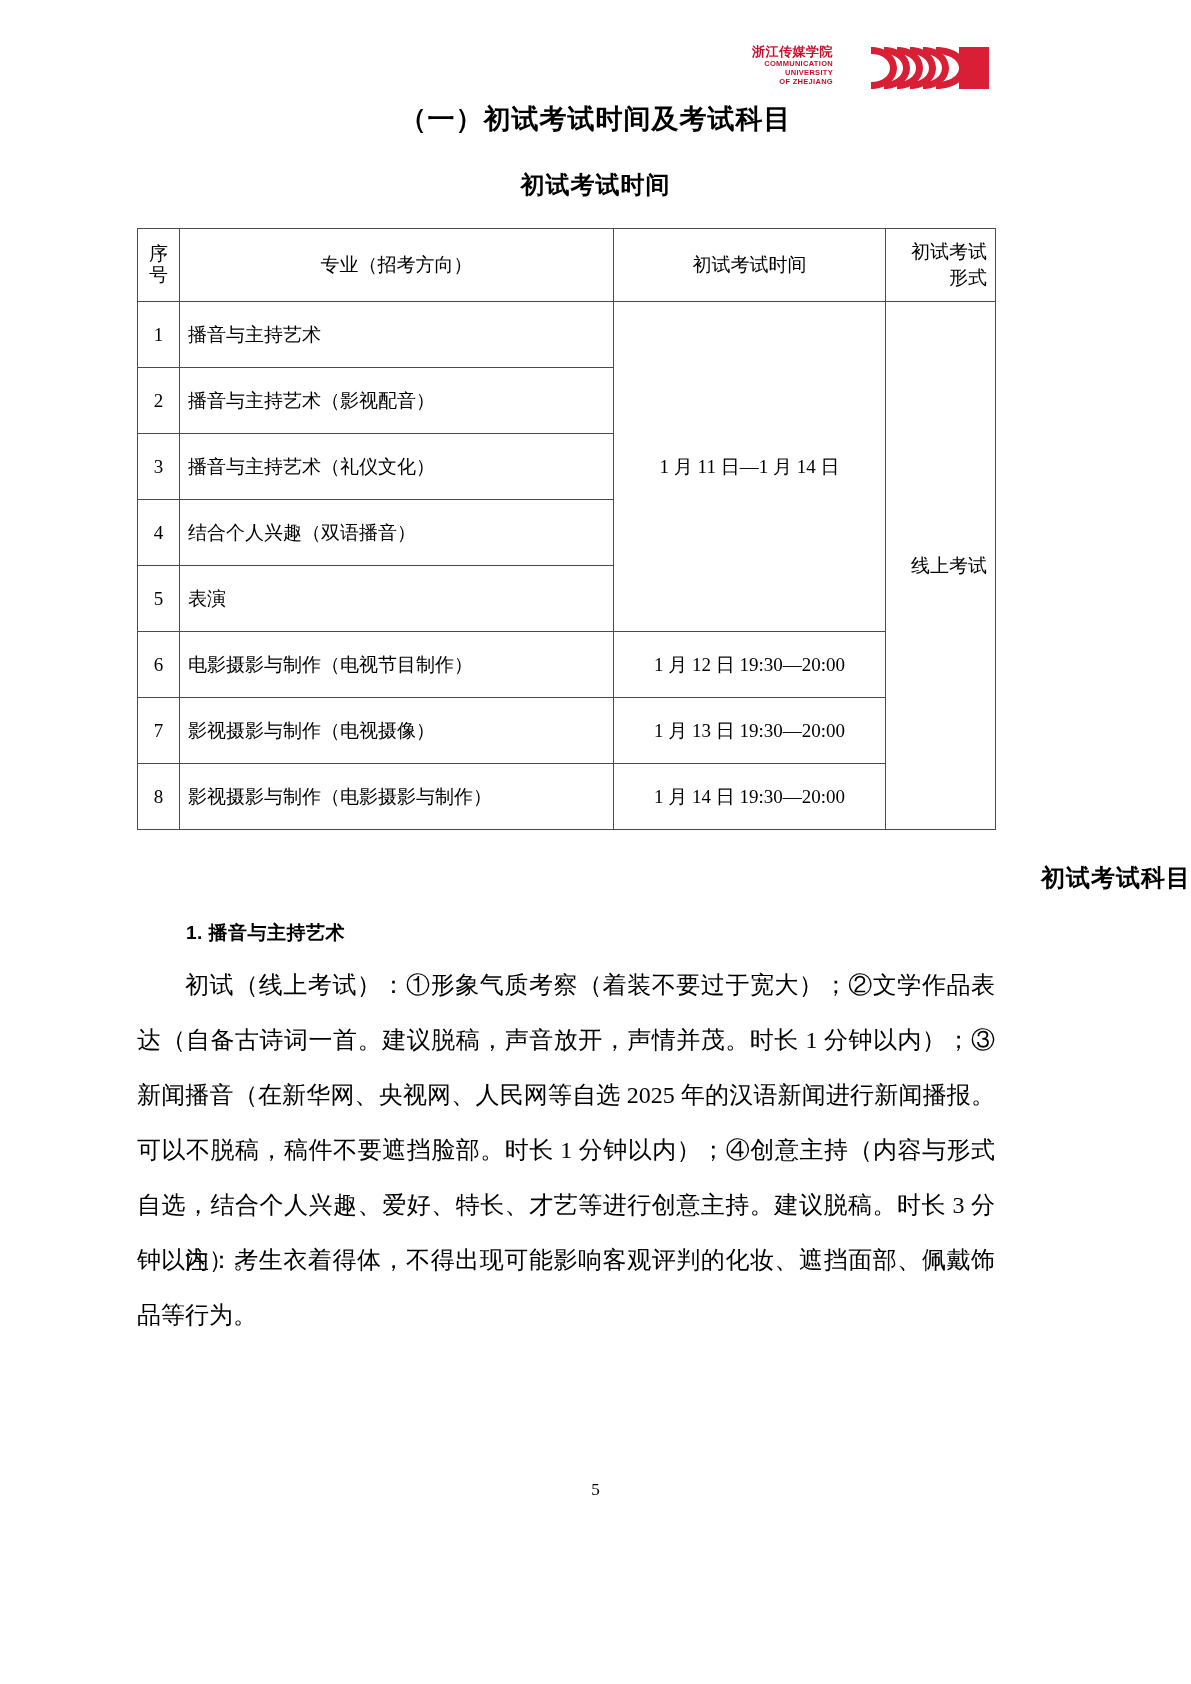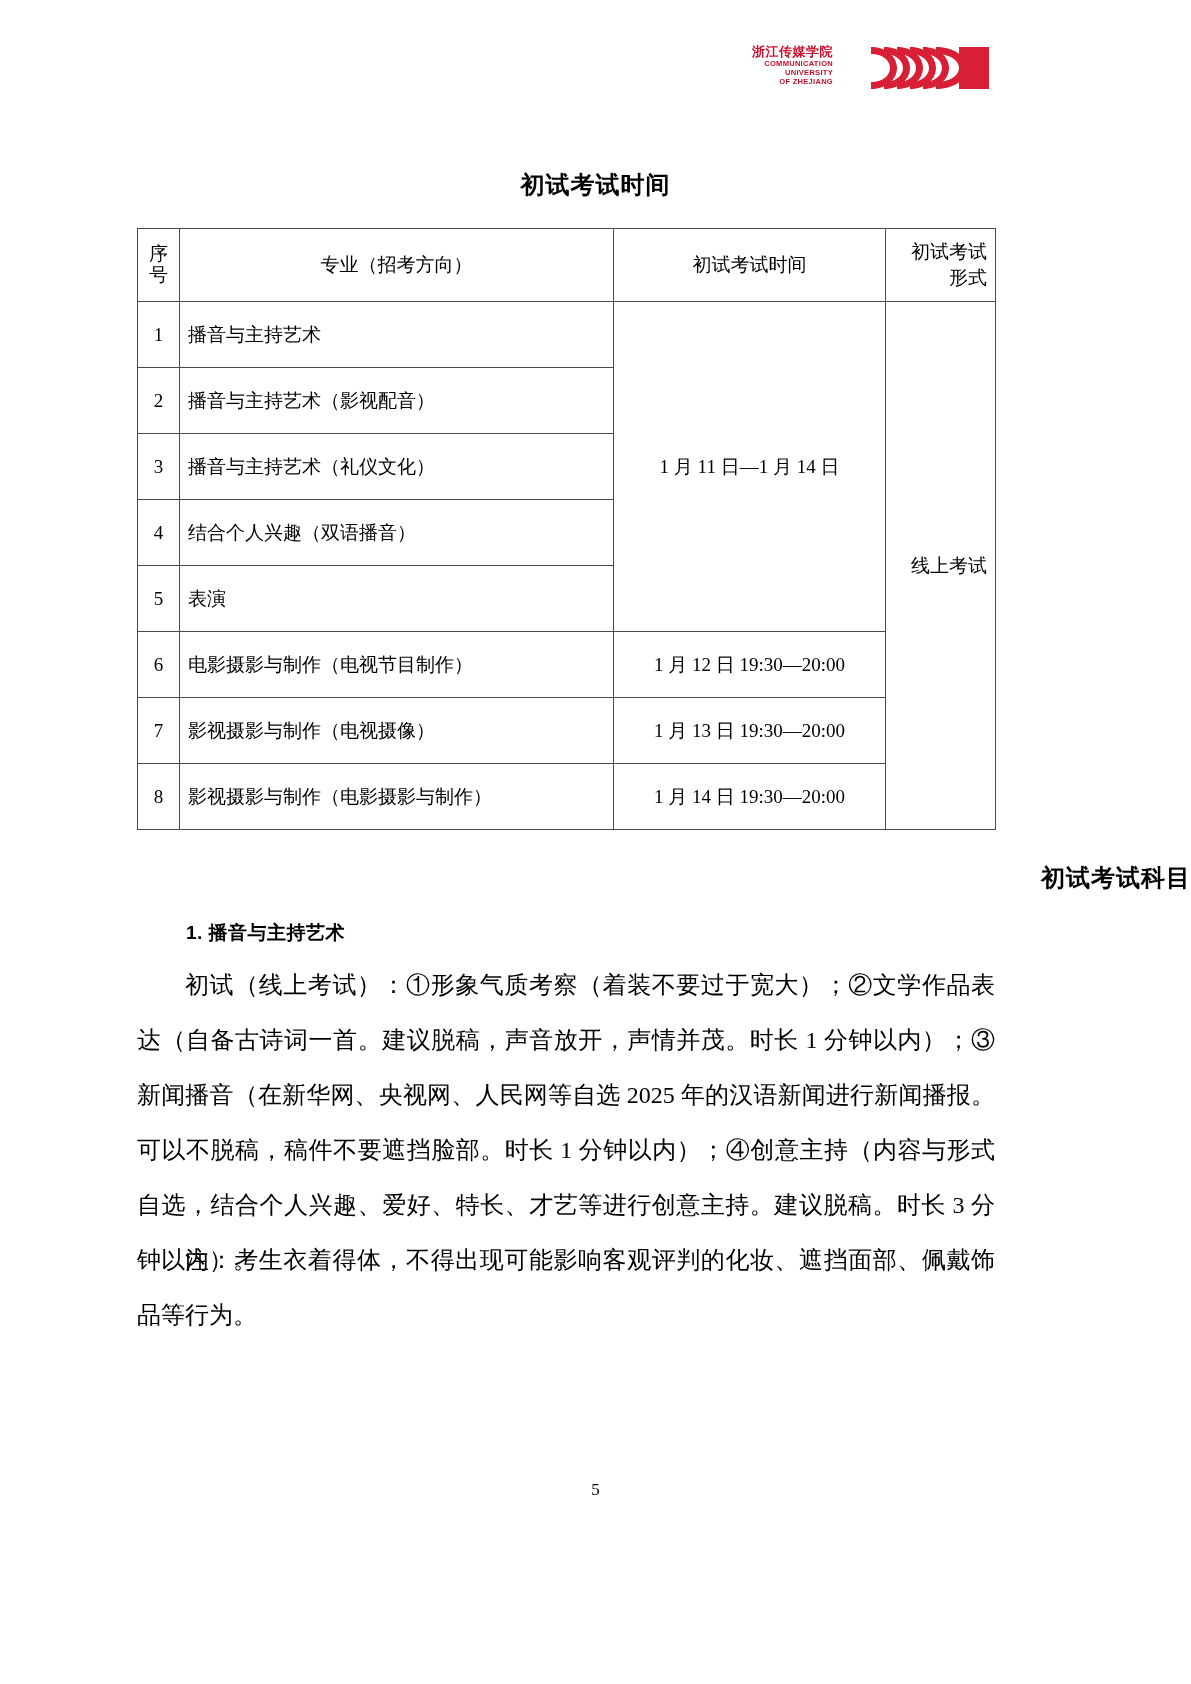--- a/index.html
+++ b/index.html
@@ -190,20 +190,21 @@
           <path d="M26,3 C42,3 52,13 52,24 C52,35 42,45 26,45 L26,38 C37,38 45,32 45,24 C45,16 37,10 26,10 Z"></path>
           <path d="M39,3 C55,3 65,13 65,24 C65,35 55,45 39,45 L39,38 C50,38 58,32 58,24 C58,16 50,10 39,10 Z"></path>
           <path d="M52,3 C68,3 78,13 78,24 C78,35 68,45 52,45 L52,38 C63,38 71,32 71,24 C71,16 63,10 52,10 Z"></path>
           <path d="M65,3 C84,3 96,13 96,24 C96,35 84,45 65,45 L65,38 C78,38 88,32 88,24 C88,16 78,10 65,10 Z"></path>
           <rect x="88" y="3" width="30" height="42"></rect>
         </g>
       </svg>
     </div>
   </div>
 
+  <div class="h-main">（一）初试考试时间及考试科目</div>
   <div class="h-sub1">初试考试时间</div>
 
   <div class="tbl-wrap">
     <table class="exam">
       <colgroup>
         <col class="c-no">
           <col class="c-major">
           <col class="c-time">
           <col class="c-form">
       </colgroup>

